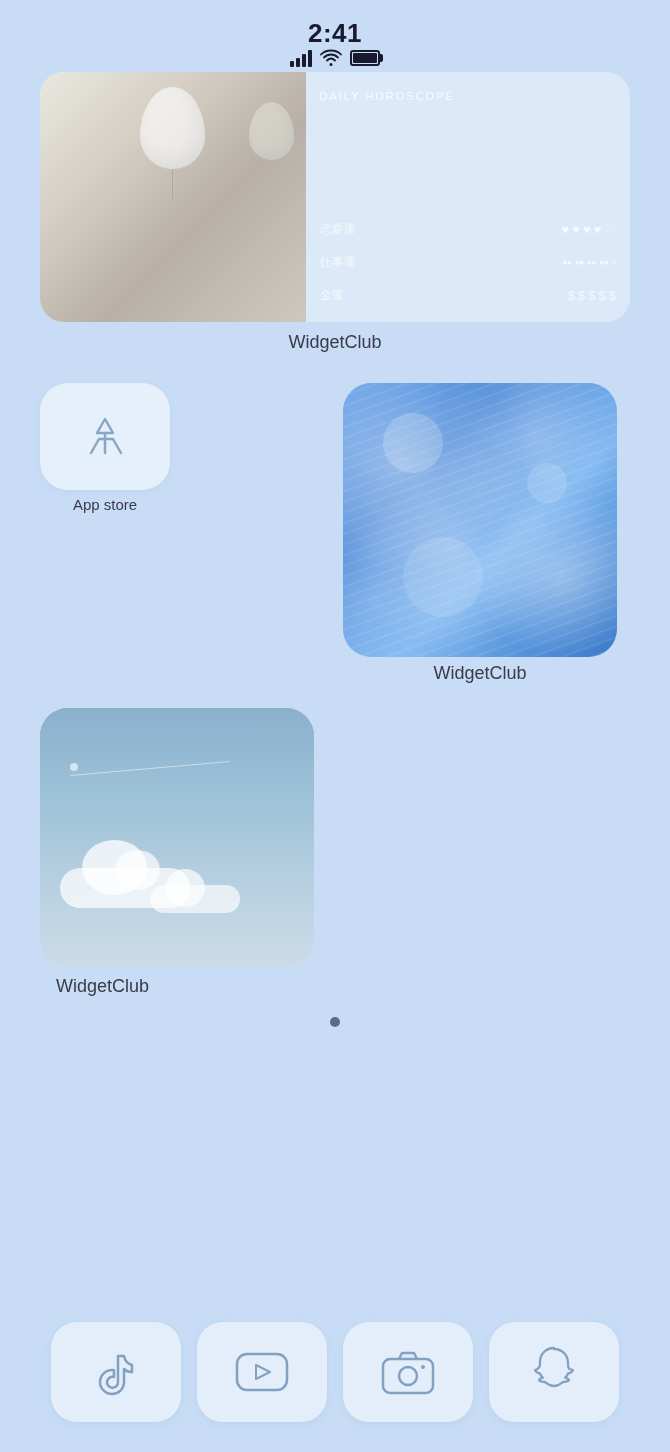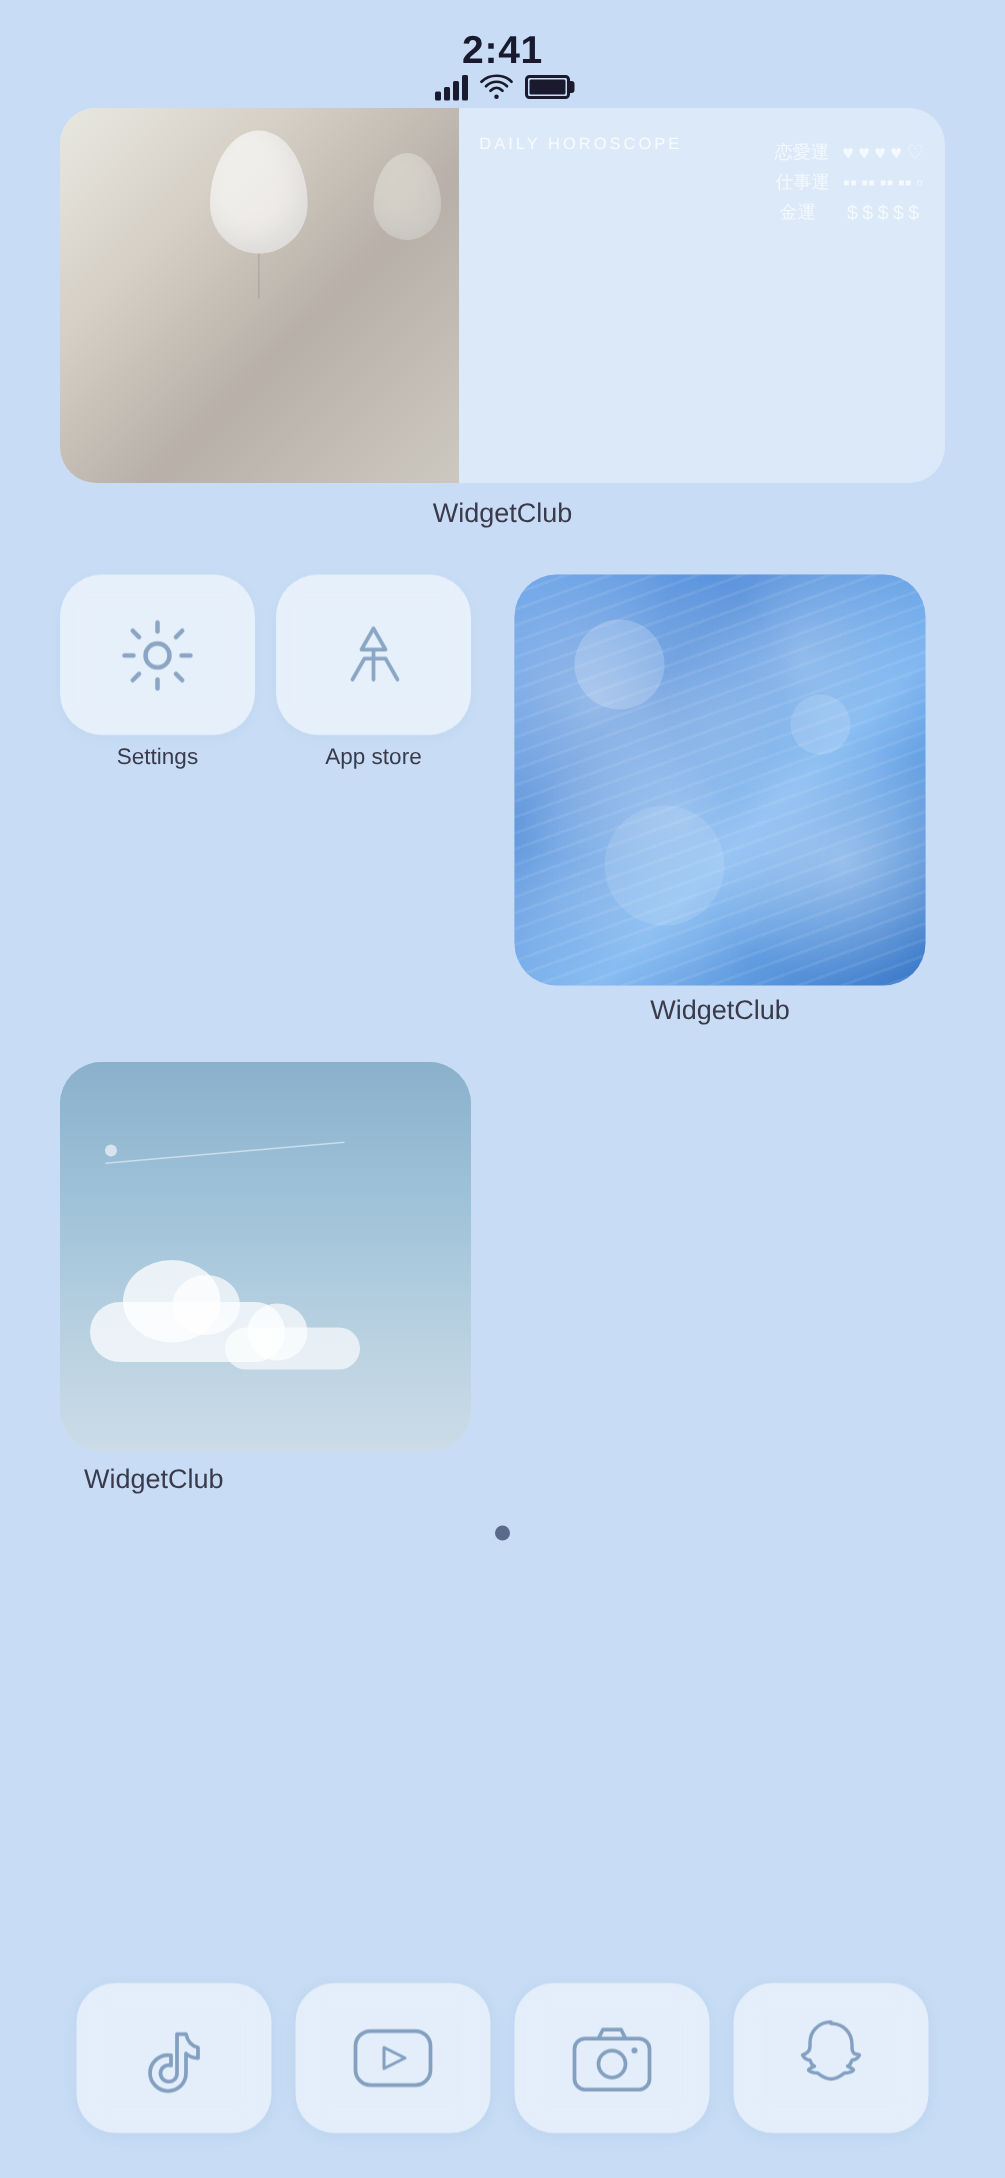--- a/index.html
+++ b/index.html
@@ -92,39 +92,40 @@
       width: 45%;
       background: linear-gradient(135deg, #e8e8e0 0%, #d5cfc5 30%, #b8b0a8 60%, #ccc8c0 100%);
       position: relative;
       overflow: hidden;
     }
 
     .widget-horoscope-content {
       flex: 1;
       padding: 18px 14px;
       display: flex;
+      flex-direction: column;
       justify-content: space-between;
     }
     .horoscope-label {
       font-size: 11px;
       letter-spacing: 2px;
       color: rgba(255,255,255,0.8);
       font-weight: 500;
     }
     .horoscope-text {
       font-size: 13px;
       color: rgba(255,255,255,0.85);
       line-height: 1.5;
       margin-top: 6px;
     }
     .horoscope-row {
       display: flex;
       align-items: center;
-      justify-content: center;
-      margin-top: 3px;
+      justify-content: space-between;
+      margin-top: 16px;
     }
     .horoscope-row-label {
       font-size: 12px;
       color: rgba(255,255,255,0.7);
       width: 45px;
     }
     .horoscope-row-icons {
       display: flex;
       gap: 3px;
     }
@@ -357,29 +358,20 @@
         </div>
       </div>
     </div>
   </div>
   <div class="widgetclub-label-1">WidgetClub</div>
 
   <div class="app-grid-section">
 
     <div class="app-grid-left">
 
-      <div class="app-icon-wrapper">
-        <div class="app-icon">
-          <svg width="56" height="56" viewBox="0 0 56 56" fill="none">
-            <circle cx="28" cy="28" r="8" stroke="#5a7fa8" stroke-width="3" fill="none"></circle>
-            <path d="M28 6v6M28 44v6M6 28h6M44 28h6M11.5 11.5l4.2 4.2M40.3 40.3l4.2 4.2M11.5 44.5l4.2-4.2M40.3 15.7l4.2-4.2" stroke="#5a7fa8" stroke-width="3" stroke-linecap="round"></path>
-          </svg>
-        </div>
-        <span class="app-label">Settings</span>
-      </div>
 
 
 
       <div class="app-icon-wrapper">
         <div class="app-icon">
           <svg width="56" height="56" viewBox="0 0 56 56" fill="none">
             <path d="M28 10L36 24H20L28 10Z" stroke="#5a7fa8" stroke-width="2.5" fill="none" stroke-linejoin="round"></path>
             <line x1="28" y1="24" x2="28" y2="44" stroke="#5a7fa8" stroke-width="2.5" stroke-linecap="round"></line>
             <path d="M14 44L22 30H36L44 44" stroke="#5a7fa8" stroke-width="2.5" fill="none" stroke-linecap="round" stroke-linejoin="round"></path>
           </svg>

